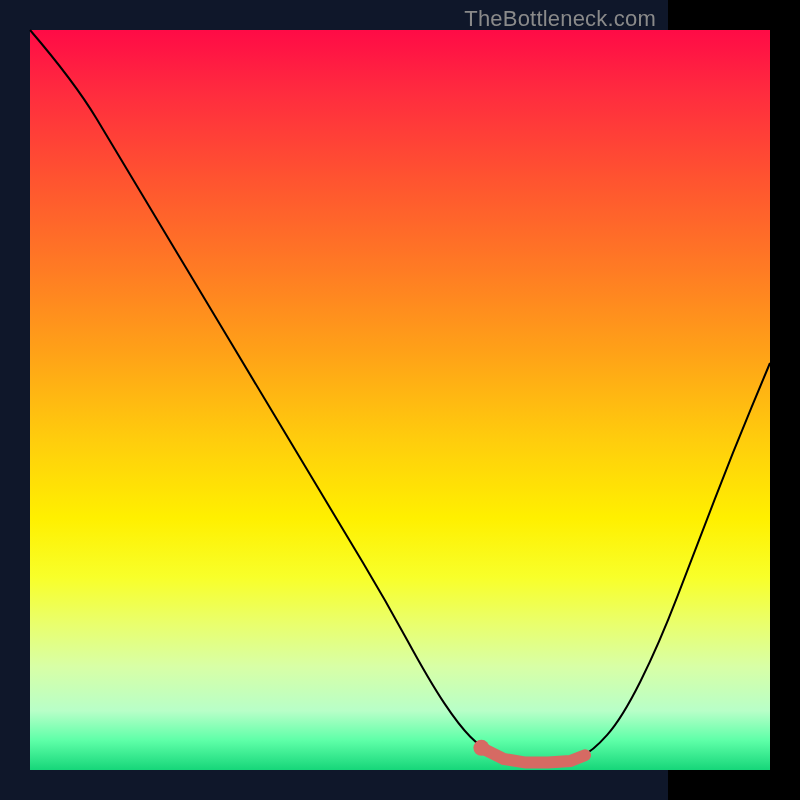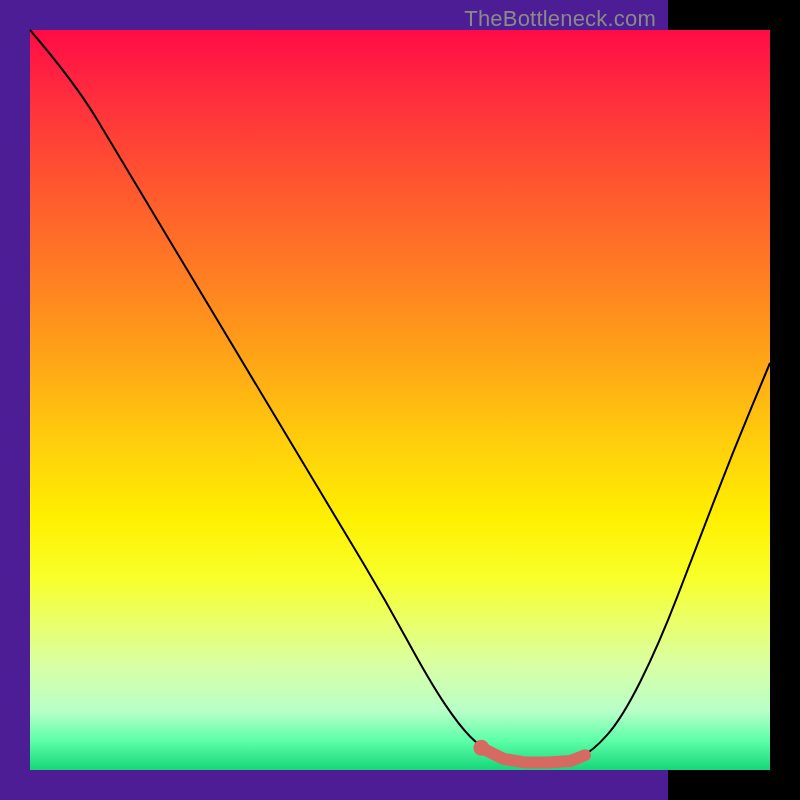--- a/index.html
+++ b/index.html
@@ -1,21 +1,21 @@
 <!DOCTYPE html>
 <html><head>
 <meta charset="utf-8">
 <style>
   * { margin: 0; padding: 0; box-sizing: border-box; }
   html, body { width: 800px; height: 800px; overflow: hidden; background: #000; }
   .frame {
     position: relative;
     width: 668px;
     height: 800px;
-    background: #4c1d95;
+    background: #0f172a;
   }
   .plot-area {
     position: absolute;
     left: 30px;
     top: 30px;
     width: 740px;
     height: 740px;
     background: linear-gradient(to bottom,
       #ff0b46 0%,
       #ff2a3f 8%,

